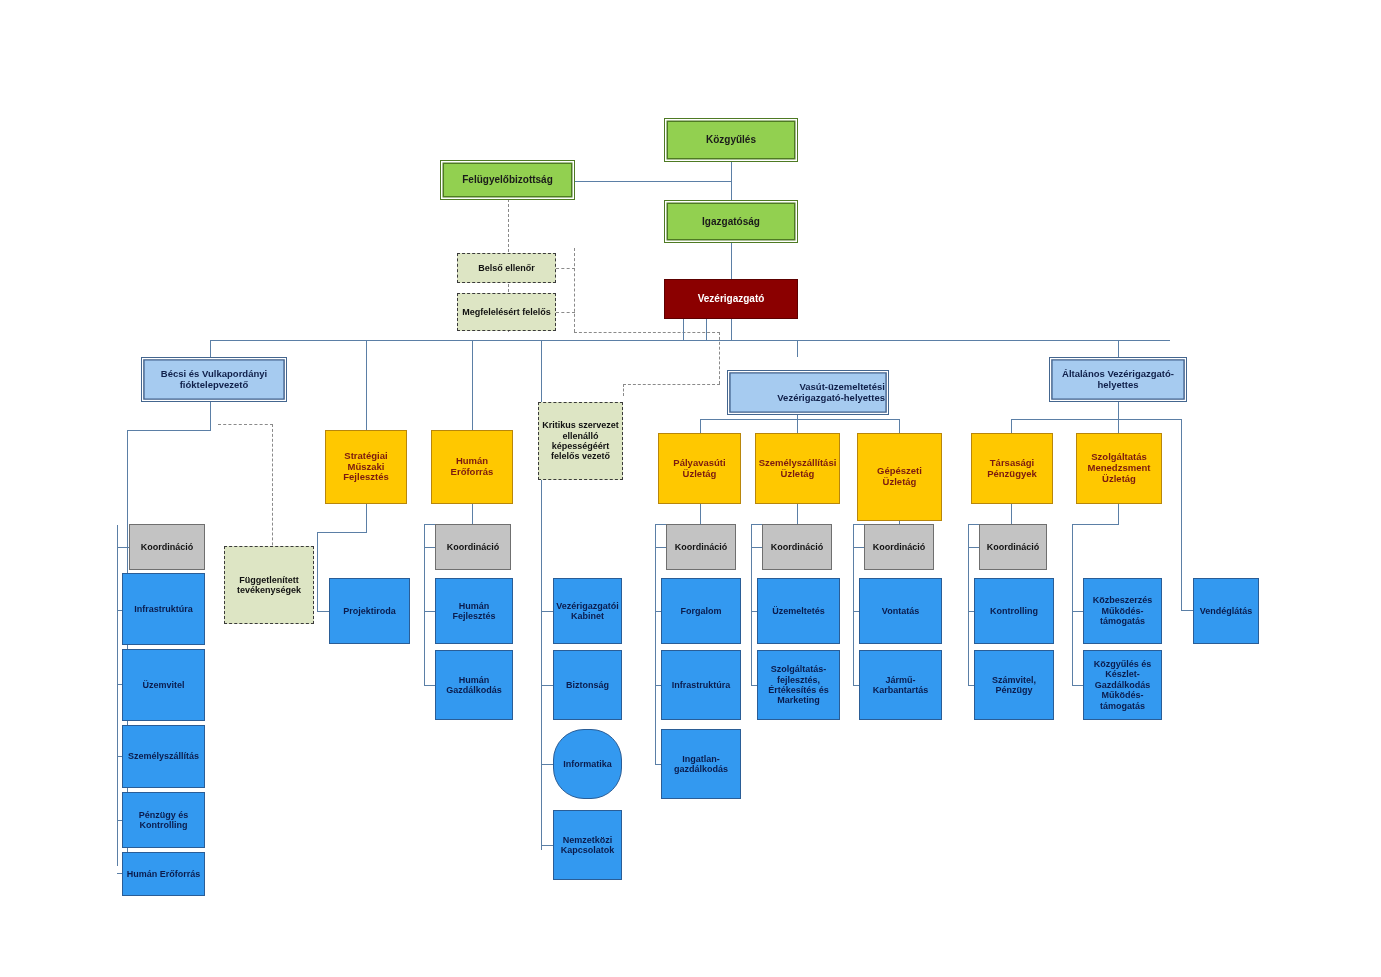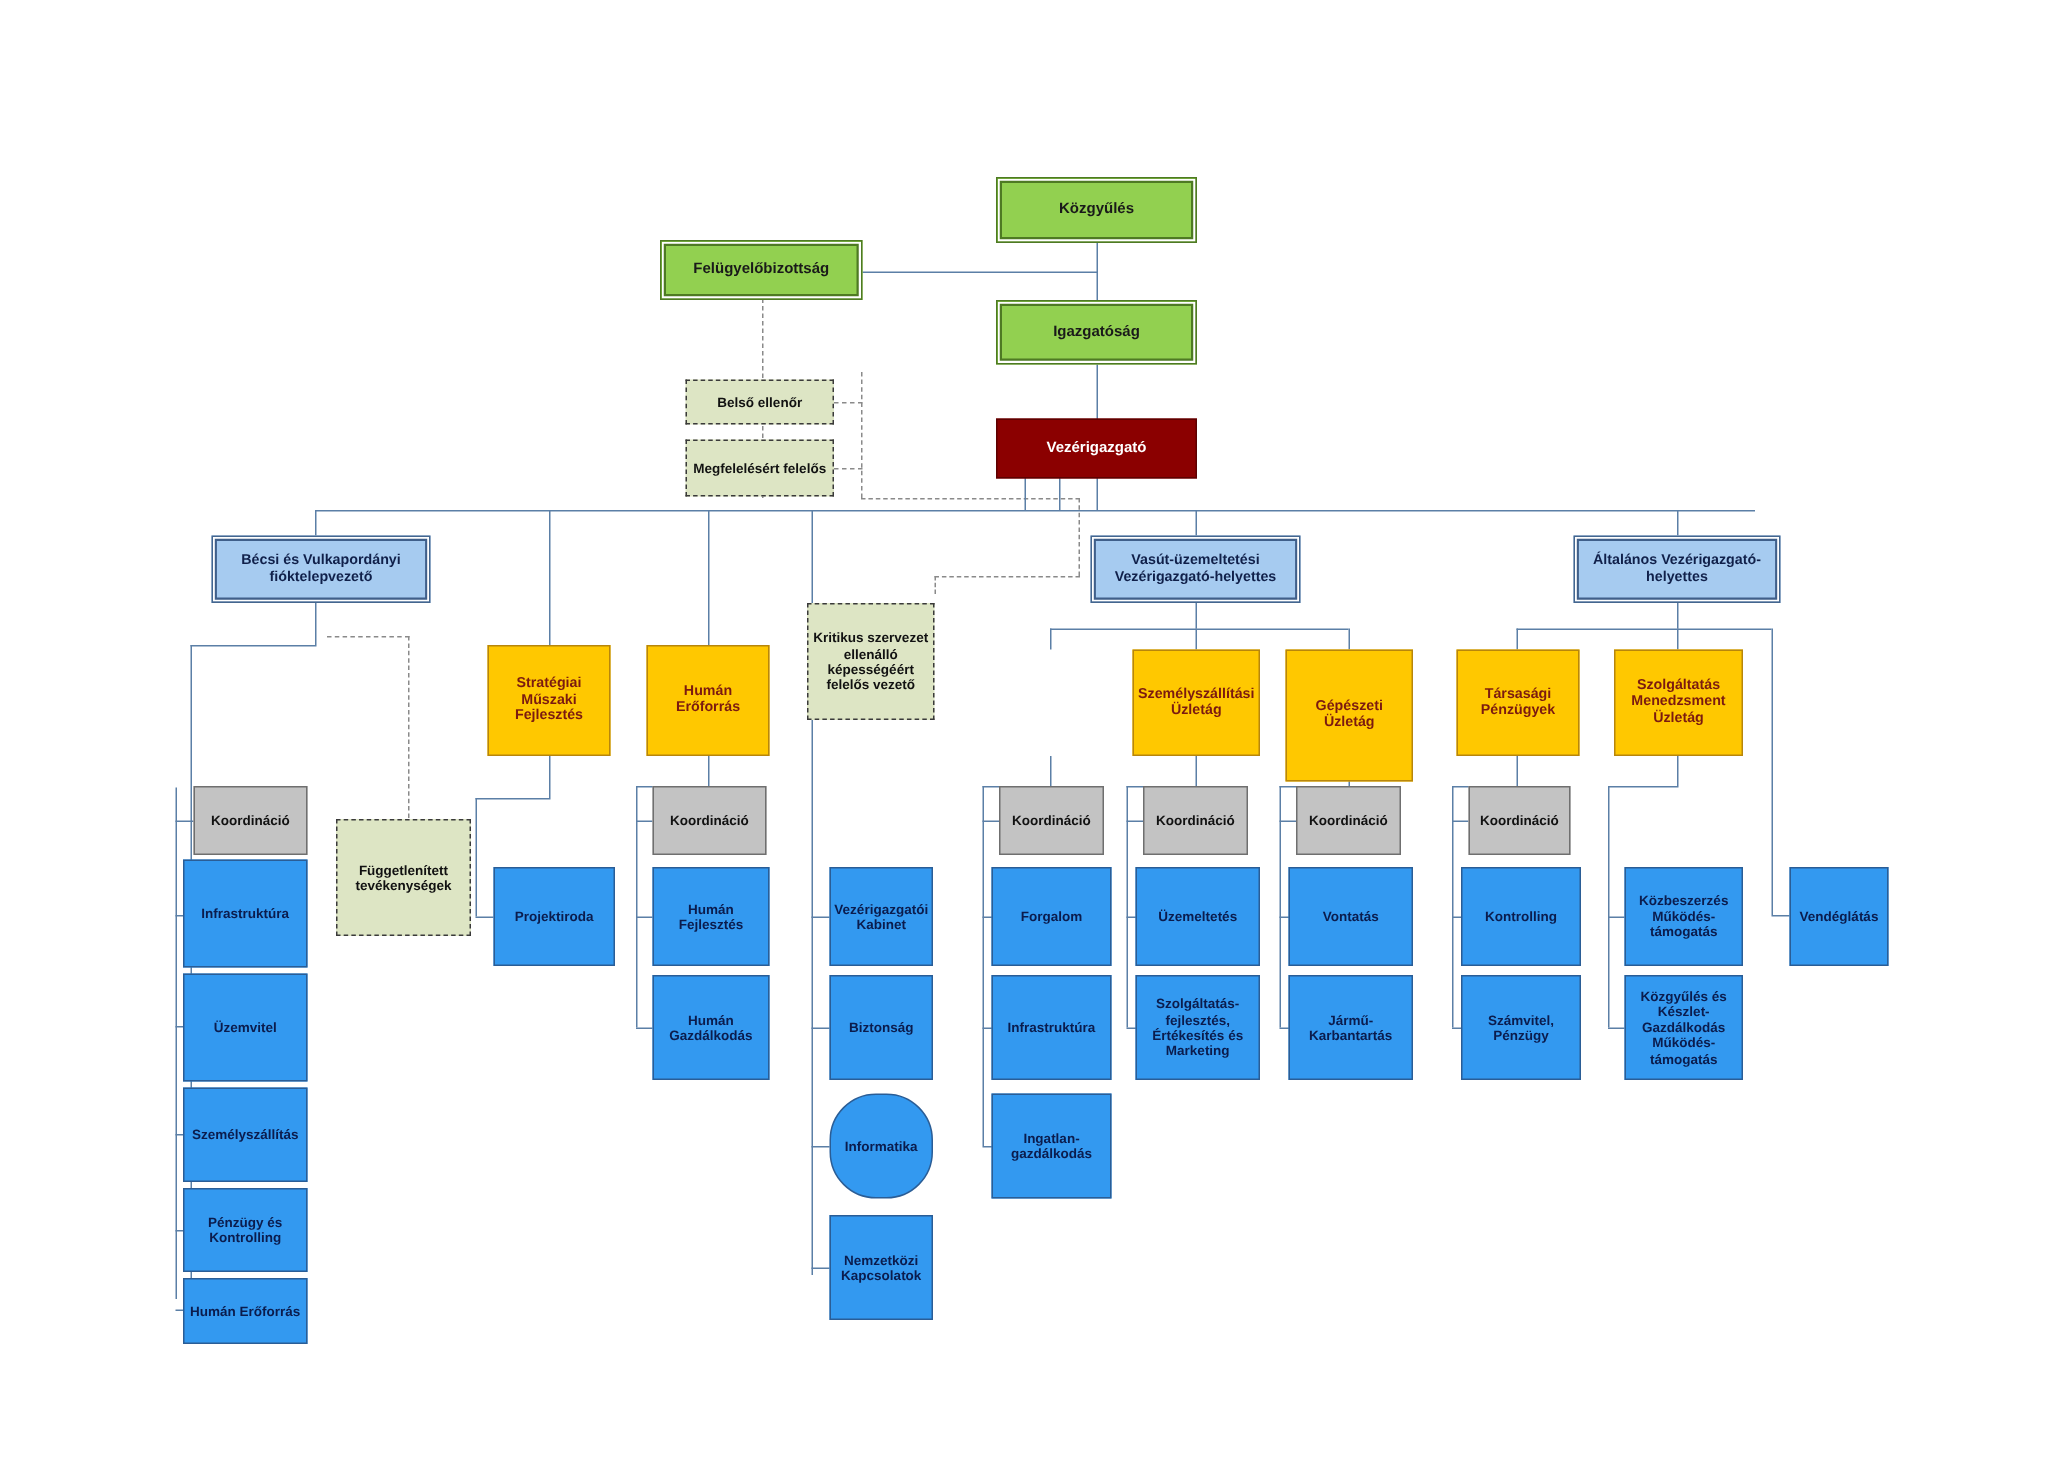--- a/index.html
+++ b/index.html
@@ -191,22 +191,23 @@
   <div class="node n-yellow" style="left:431px;top:430px;width:82px;height:74px;">Humán Erőforrás</div>
   <div class="node n-gray" style="left:435px;top:524px;width:76px;height:46px;">Koordináció</div>
   <div class="node n-blue" style="left:435px;top:578px;width:78px;height:66px;">Humán Fejlesztés</div>
   <div class="node n-blue" style="left:435px;top:650px;width:78px;height:70px;">Humán Gazdálkodás</div>
 
   <div class="node n-blue" style="left:553px;top:578px;width:69px;height:66px;">Vezérigazgatói Kabinet</div>
   <div class="node n-blue" style="left:553px;top:650px;width:69px;height:70px;">Biztonság</div>
   <div class="node n-blue" style="left:553px;top:729px;width:69px;height:70px;border-radius:31px;">Informatika</div>
   <div class="node n-blue" style="left:553px;top:810px;width:69px;height:70px;">Nemzetközi Kapcsolatok</div>
 
-  <div class="node n-bluelead" style="left:727px;top:357px;width:140px;height:45px;">Vasút-üzemeltetési Vezérigazgató-helyettes</div>
-
+  <div class="node n-bluelead" style="left:727px;top:370px;width:162px;height:45px;text-align:right;">Vasút-üzemeltetési Vezérigazgató-helyettes</div>
+
+  <div class="node n-yellow" style="left:658px;top:433px;width:83px;height:71px;">Pályavasúti Üzletág</div>
   <div class="node n-gray" style="left:666px;top:524px;width:70px;height:46px;">Koordináció</div>
   <div class="node n-blue" style="left:661px;top:578px;width:80px;height:66px;">Forgalom</div>
   <div class="node n-blue" style="left:661px;top:650px;width:80px;height:70px;">Infrastruktúra</div>
   <div class="node n-blue" style="left:661px;top:729px;width:80px;height:70px;">Ingatlan-gazdálkodás</div>
 
   <div class="node n-yellow" style="left:755px;top:433px;width:85px;height:71px;">Személyszállítási Üzletág</div>
   <div class="node n-gray" style="left:762px;top:524px;width:70px;height:46px;">Koordináció</div>
   <div class="node n-blue" style="left:757px;top:578px;width:83px;height:66px;">Üzemeltetés</div>
   <div class="node n-blue" style="left:757px;top:650px;width:83px;height:70px;">Szolgáltatás-fejlesztés, Értékesítés és Marketing</div>
 

